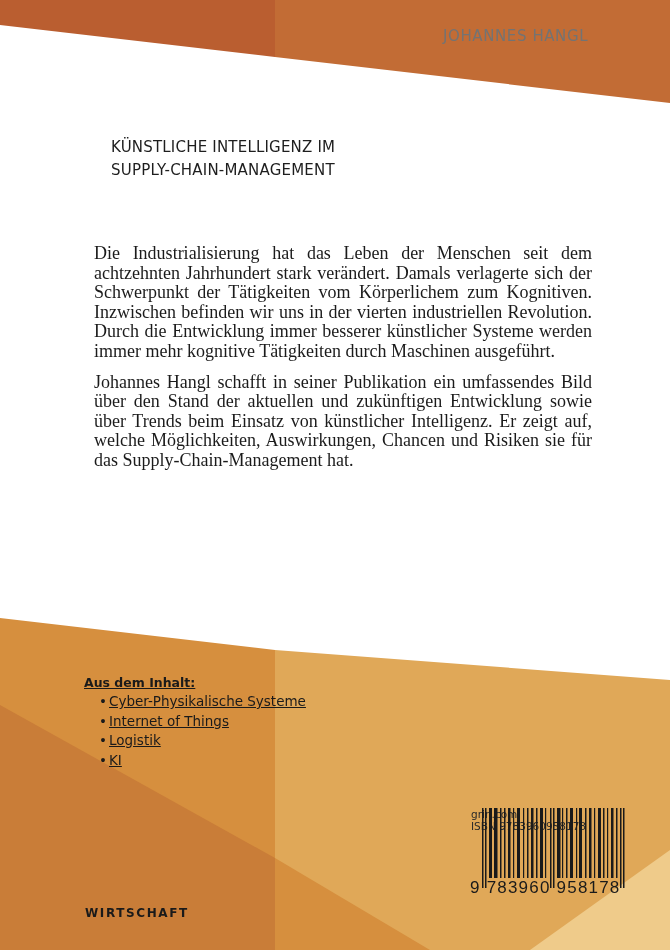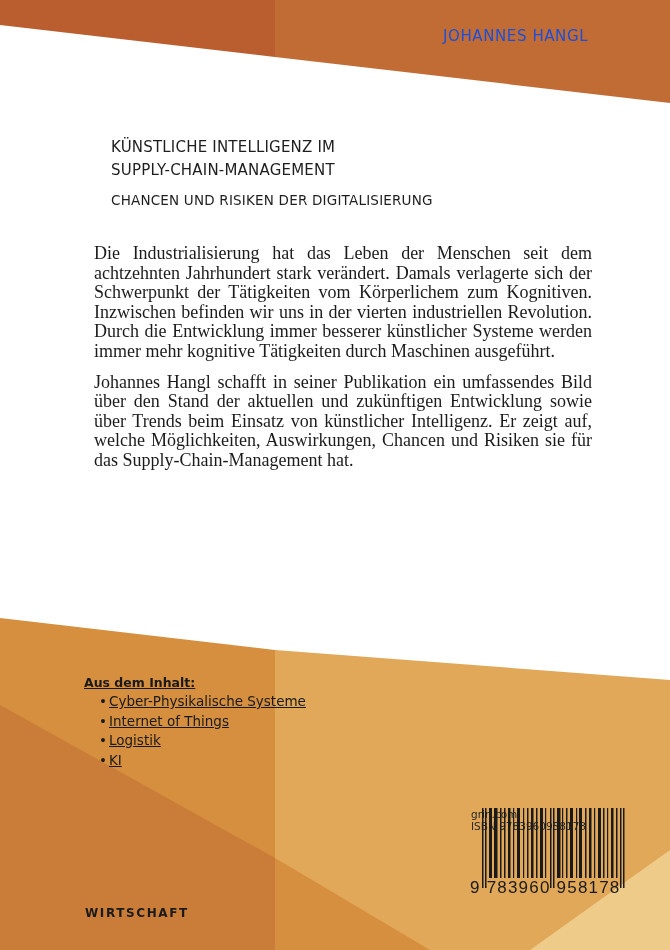--- a/index.html
+++ b/index.html
@@ -1,18 +1,18 @@
 <!DOCTYPE html>
 <html><head>
   <meta charset="utf-8">
   <style>
     html, body { margin: 0; padding: 0; }
     body { width: 670px; height: 950px; position: relative; overflow: hidden; background: #ffffff; font-family: "Liberation Sans", "DejaVu Sans", sans-serif; }
     .bg { position: absolute; left: 0; top: 0; width: 670px; height: 950px; }
-    .author { position: absolute; left: 443px; top: 27px; font-size: 15px; letter-spacing: 0.6px; color: #1d4ed8; font-family: "DejaVu Sans", sans-serif; }
+    .author { position: absolute; left: 443px; top: 27px; font-size: 15px; letter-spacing: 0.6px; color: #737373; font-family: "DejaVu Sans", sans-serif; }
     .title { position: absolute; left: 111px; top: 136px; font-family: "DejaVu Sans", sans-serif; color: #1e1e1e; }
     .title .l1, .title .l2 { font-size: 15px; line-height: 23px; letter-spacing: 0.2px; }
     .title .sub { font-size: 13.5px; margin-top: 10px; letter-spacing: 0.2px; }
     .body { position: absolute; left: 94px; top: 244px; width: 498px; font-family: Liberation Serif, serif; font-size: 18px; line-height: 19.6px; color: #1b1b1b; text-align: justify; }
     .body p { margin: 0 0 11px 0; }
     .contents { position: absolute; left: 84px; top: 675px; color: #1a1a1a; font-family: "DejaVu Sans", sans-serif; text-decoration: underline; }
     .contents .head { font-size: 12.5px; font-weight: bold; margin-bottom: 2px; }
     .contents ul { list-style: none; margin: 1px; padding: 0 0 0 14px; }
     .contents li { font-size: 13.5px; line-height: 19.5px; }
     .contents li .dot { display: inline-block; width: 10px; }
@@ -38,21 +38,20 @@
   <polygon points="0,705 275,858 275,950 0,950" fill="#C97D38"></polygon>
 
   <polygon points="670,850 670,950 530,950" fill="#EFCB8A"></polygon>
 </svg>
 
 <div class="author">JOHANNES HANGL</div>
 
 <div class="title">
   <div class="l1">KÜNSTLICHE INTELLIGENZ IM</div>
   <div class="l2">SUPPLY-CHAIN-MANAGEMENT</div>
-  <div class="sub">CHANCEN UND RISIKEN DER DIGITALISIERUNG</div>
 </div>
 
 <div class="body">
   <p>Die Industrialisierung hat das Leben der Menschen seit dem achtzehnten Jahrhundert stark verändert. Damals verlagerte sich der Schwerpunkt der Tätigkeiten vom Körperlichem zum Kognitiven. Inzwischen befinden wir uns in der vierten industriellen Revolution. Durch die Entwicklung immer besserer künstlicher Systeme werden immer mehr kognitive Tätigkeiten durch Maschinen ausgeführt.</p>
   <p>Johannes Hangl schafft in seiner Publikation ein umfassendes Bild über den Stand der aktuellen und zukünftigen Entwicklung sowie über Trends beim Einsatz von künstlicher Intelligenz. Er zeigt auf, welche Möglichkeiten, Auswirkungen, Chancen und Risiken sie für das Supply-Chain-Management hat.</p>
 </div>
 
 <div class="contents">
   <div class="head">Aus dem Inhalt:</div>
   <ul>

